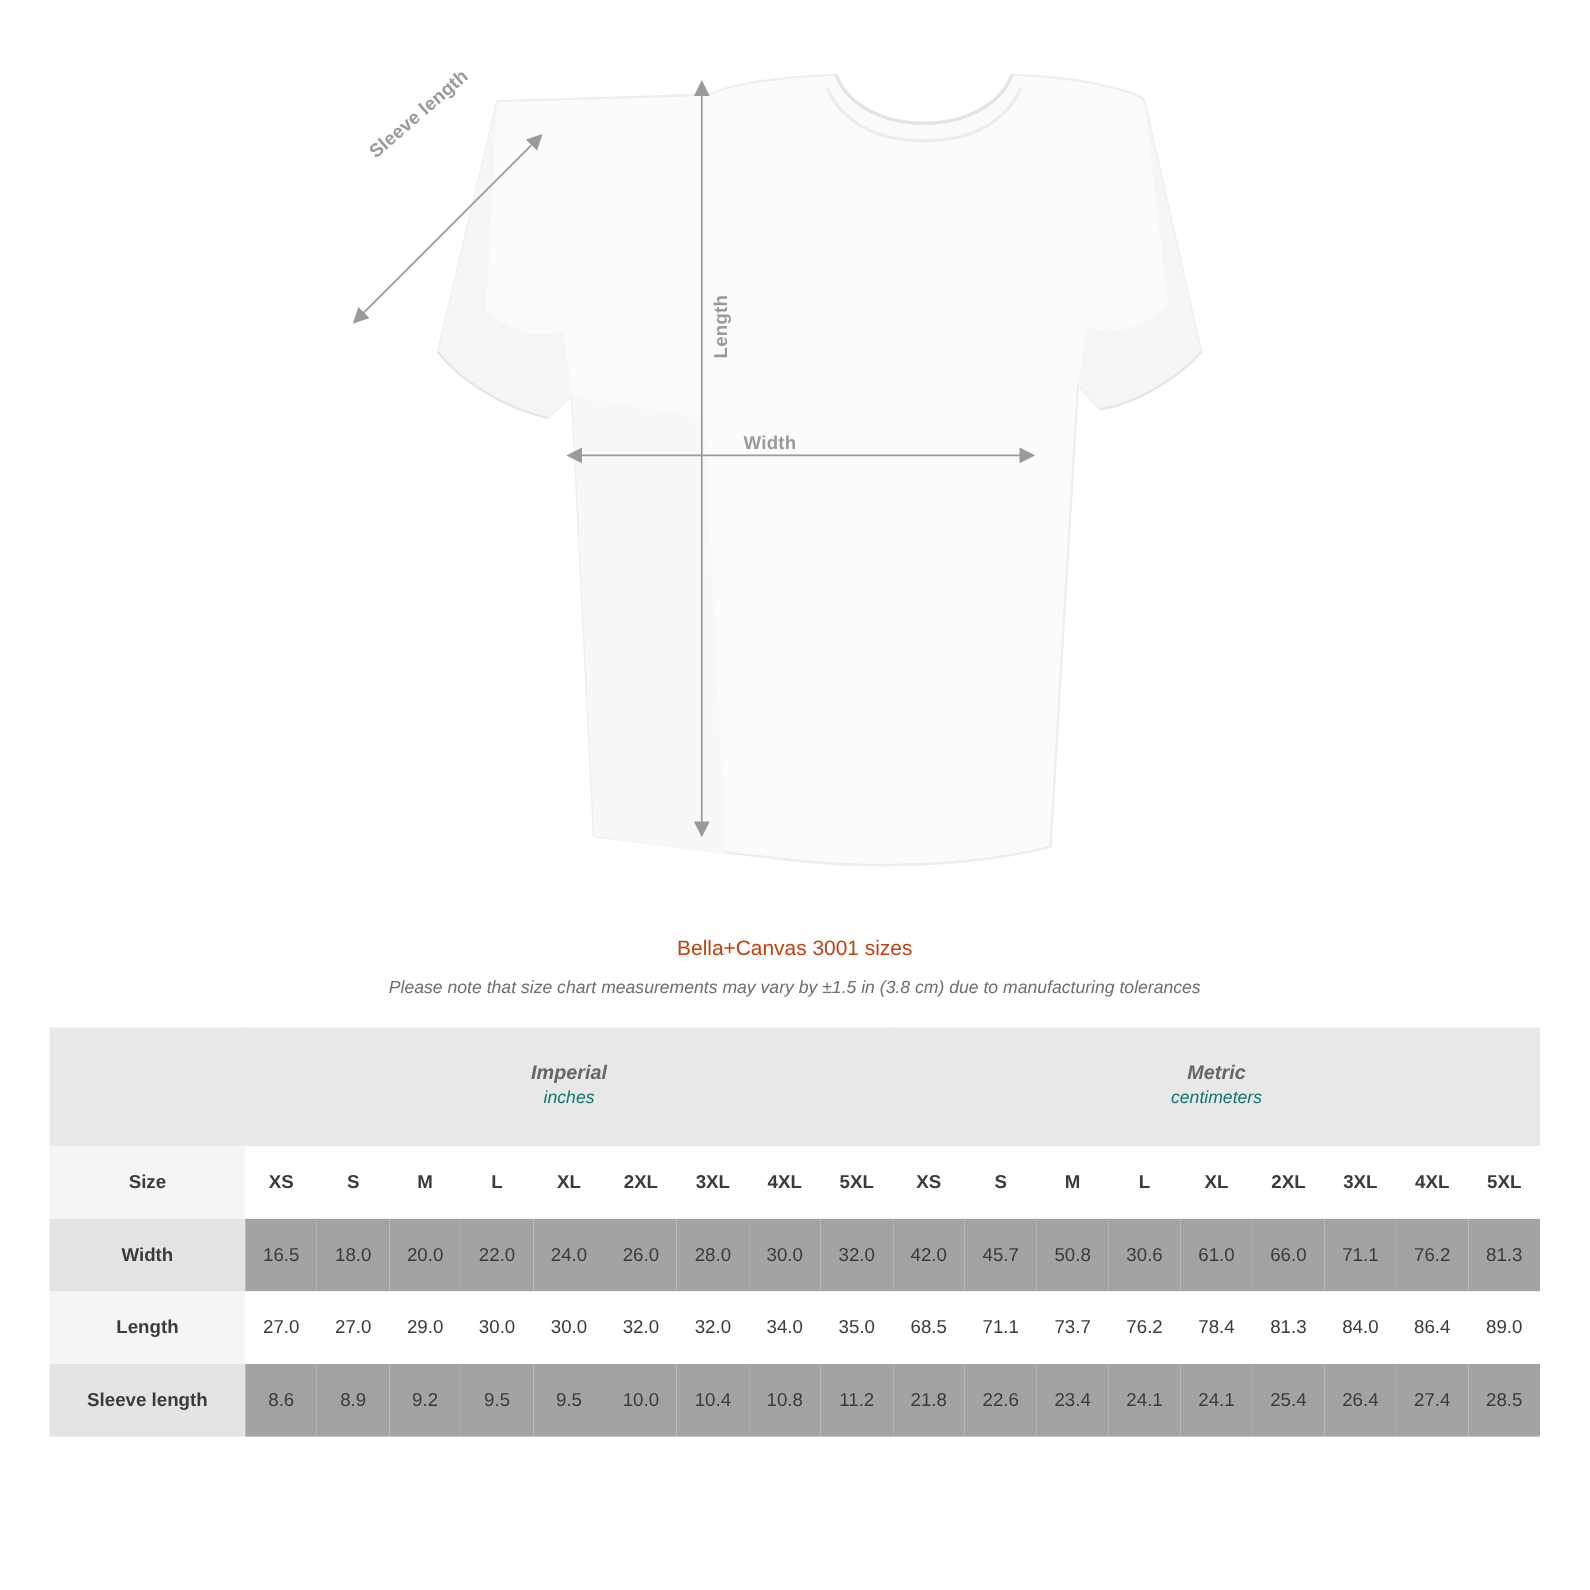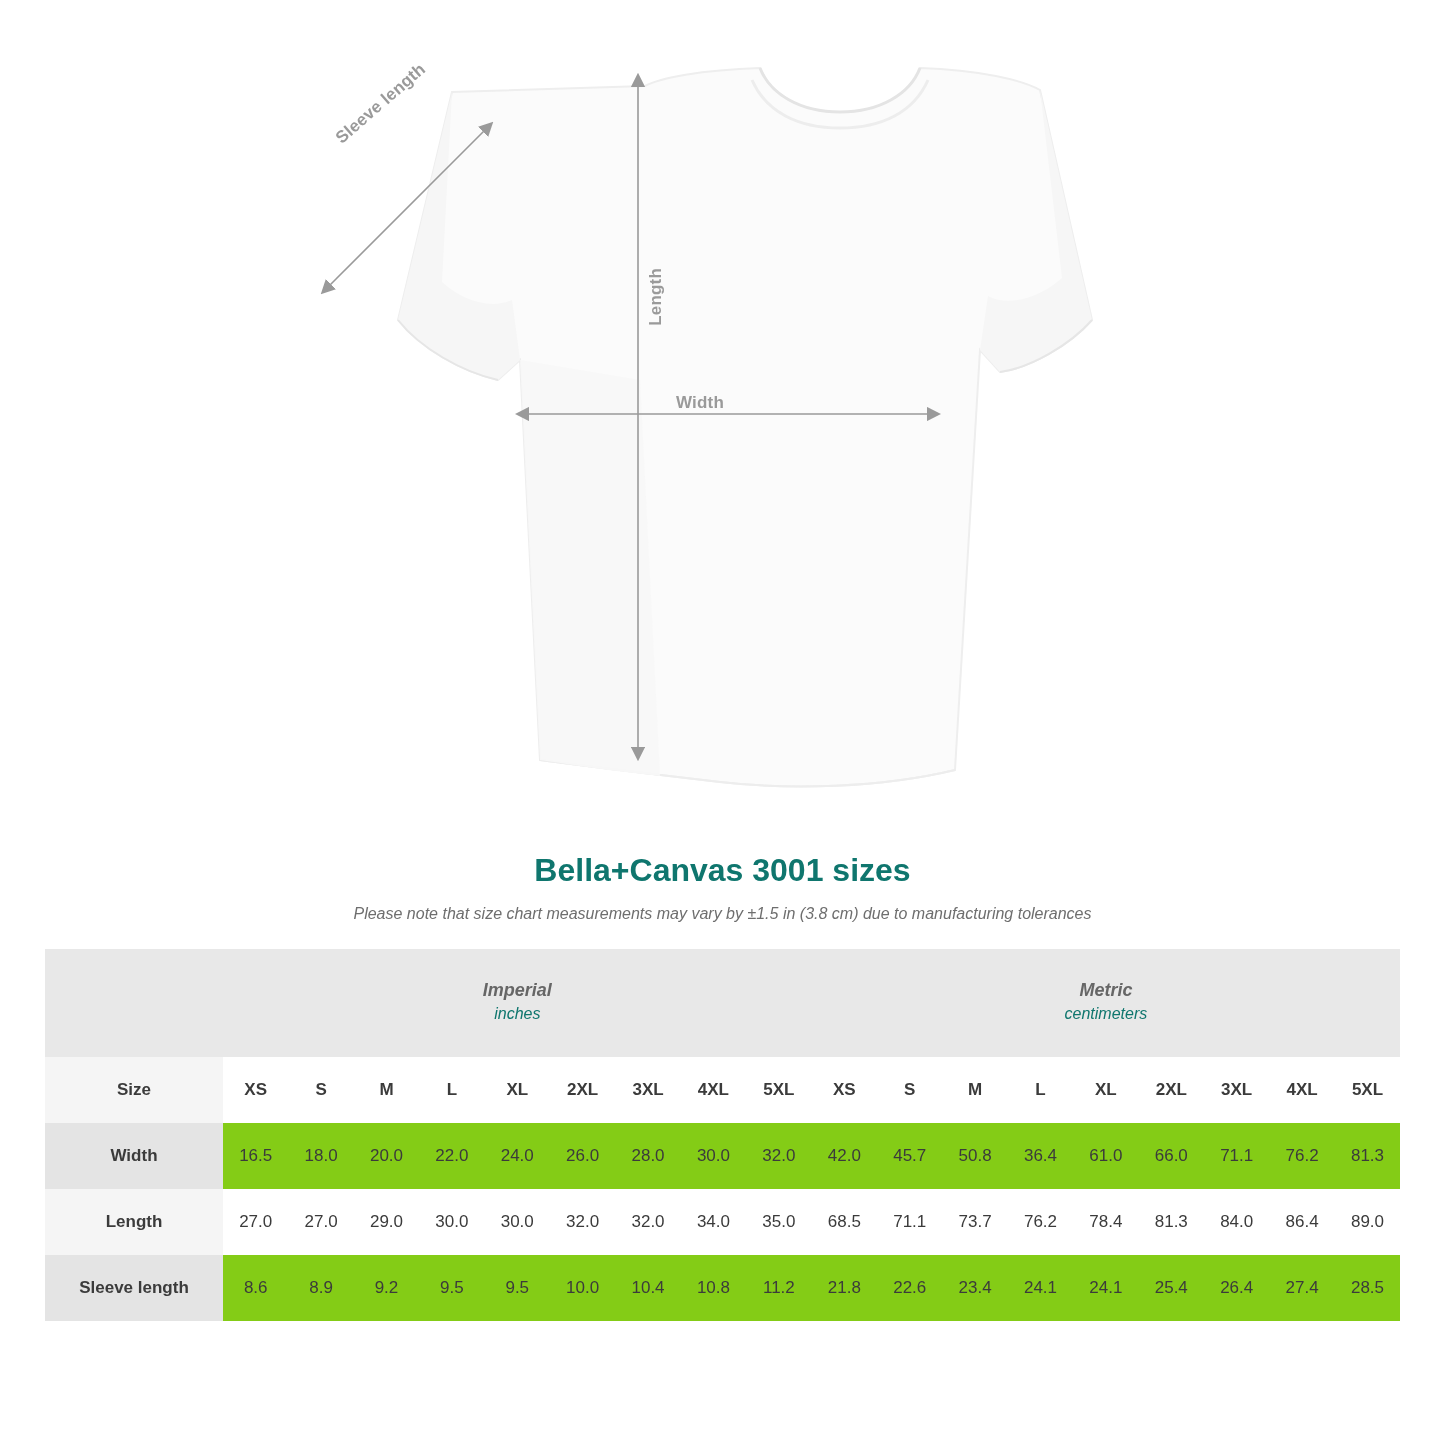--- a/index.html
+++ b/index.html
@@ -55,23 +55,23 @@
     transform: rotate(-41deg);
     transform-origin: left top;
   }
 
   
   .title-block {
     text-align: center;
     margin-top: 22px;
   }
   .chart-title {
-    font-size: 32px;
-    font-weight: bold;
-    color: #0f766e;
+    font-size: 19px;
+    font-weight: normal;
+    color: #c2410c;
     margin: 0;
   }
   .chart-note {
     margin-top: 16px;
     font-size: 16px;
     font-style: italic;
     color: #6e6e6e;
   }
 
   
@@ -104,21 +104,21 @@
     color: #666666;
     line-height: 1.25;
   }
   .unit-head .u-sub {
     font-size: 16px;
     font-style: italic;
     color: #0f766e;
     line-height: 1.6;
   }
   .row-shade-0 td { background: #ffffff; }
-  .row-shade-1 td { background: #84cc16; }
+  .row-shade-1 td { background: #a3a3a3; }
   .row-shade-0 td.label-cell { background: #f5f5f5; }
   .row-shade-1 td.label-cell { background: #e4e4e4; }
   .label-cell {
     font-weight: bold;
     color: #3b3b3b;
     font-size: 17px;
   }
   .size-head td {
     font-weight: bold;
     font-size: 17px;
@@ -258,21 +258,21 @@
           <td>20.0</td>
           <td>22.0</td>
           <td>24.0</td>
           <td>26.0</td>
           <td>28.0</td>
           <td>30.0</td>
           <td>32.0</td>
           <td>42.0</td>
           <td>45.7</td>
           <td>50.8</td>
-          <td>36.4</td>
+          <td>30.6</td>
           <td>61.0</td>
           <td>66.0</td>
           <td>71.1</td>
           <td>76.2</td>
           <td>81.3</td>
         </tr>
 
         <tr class="row-shade-0">
           <td class="label-cell">Length</td>
           <td>27.0</td>

